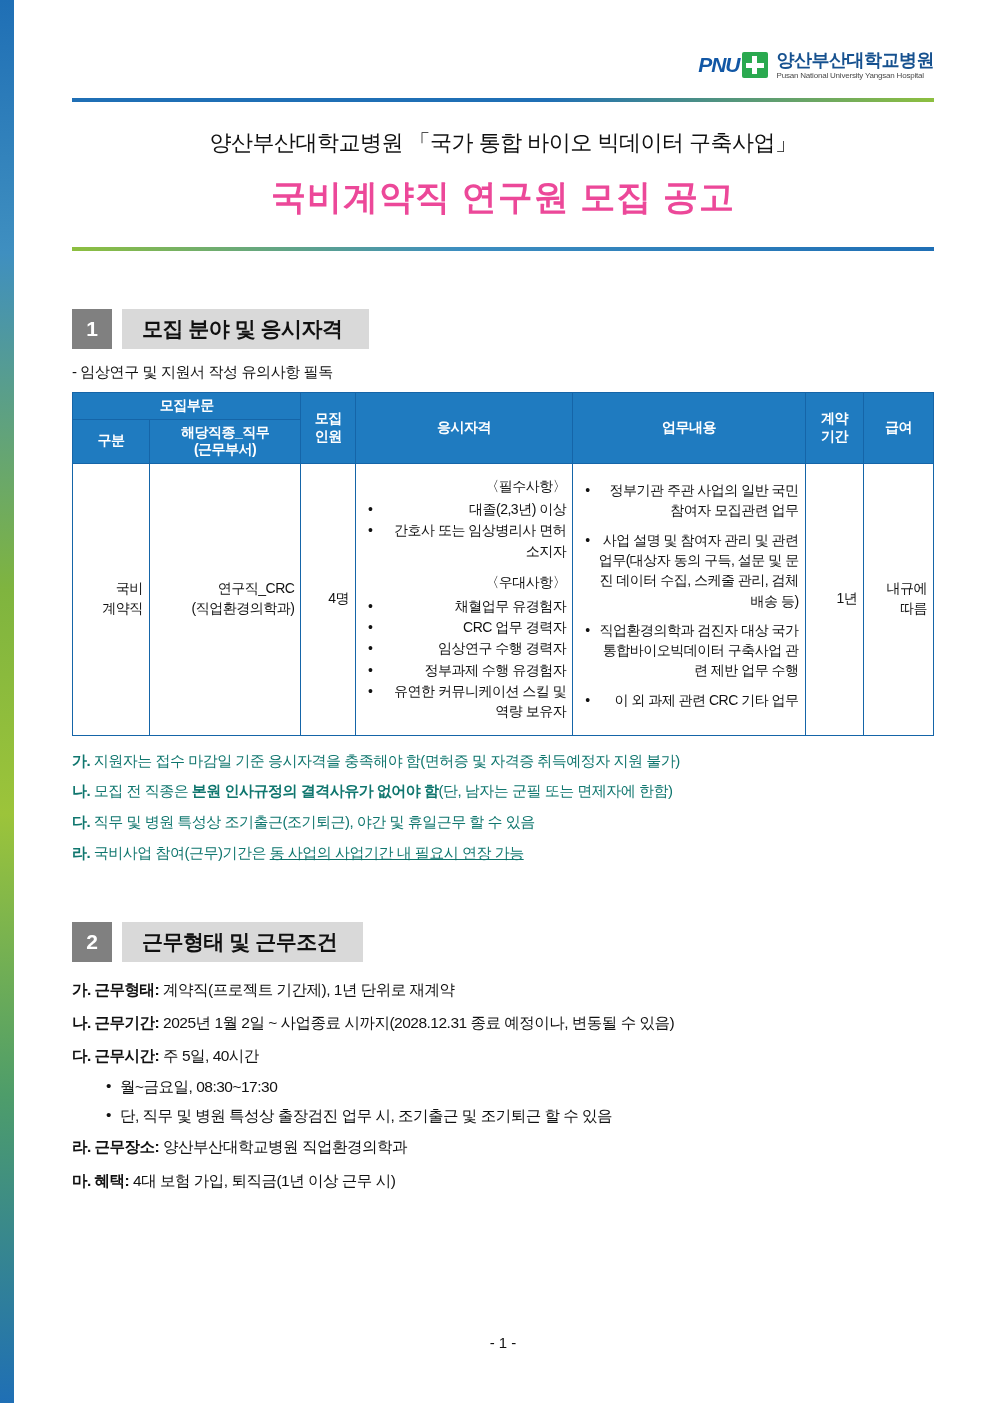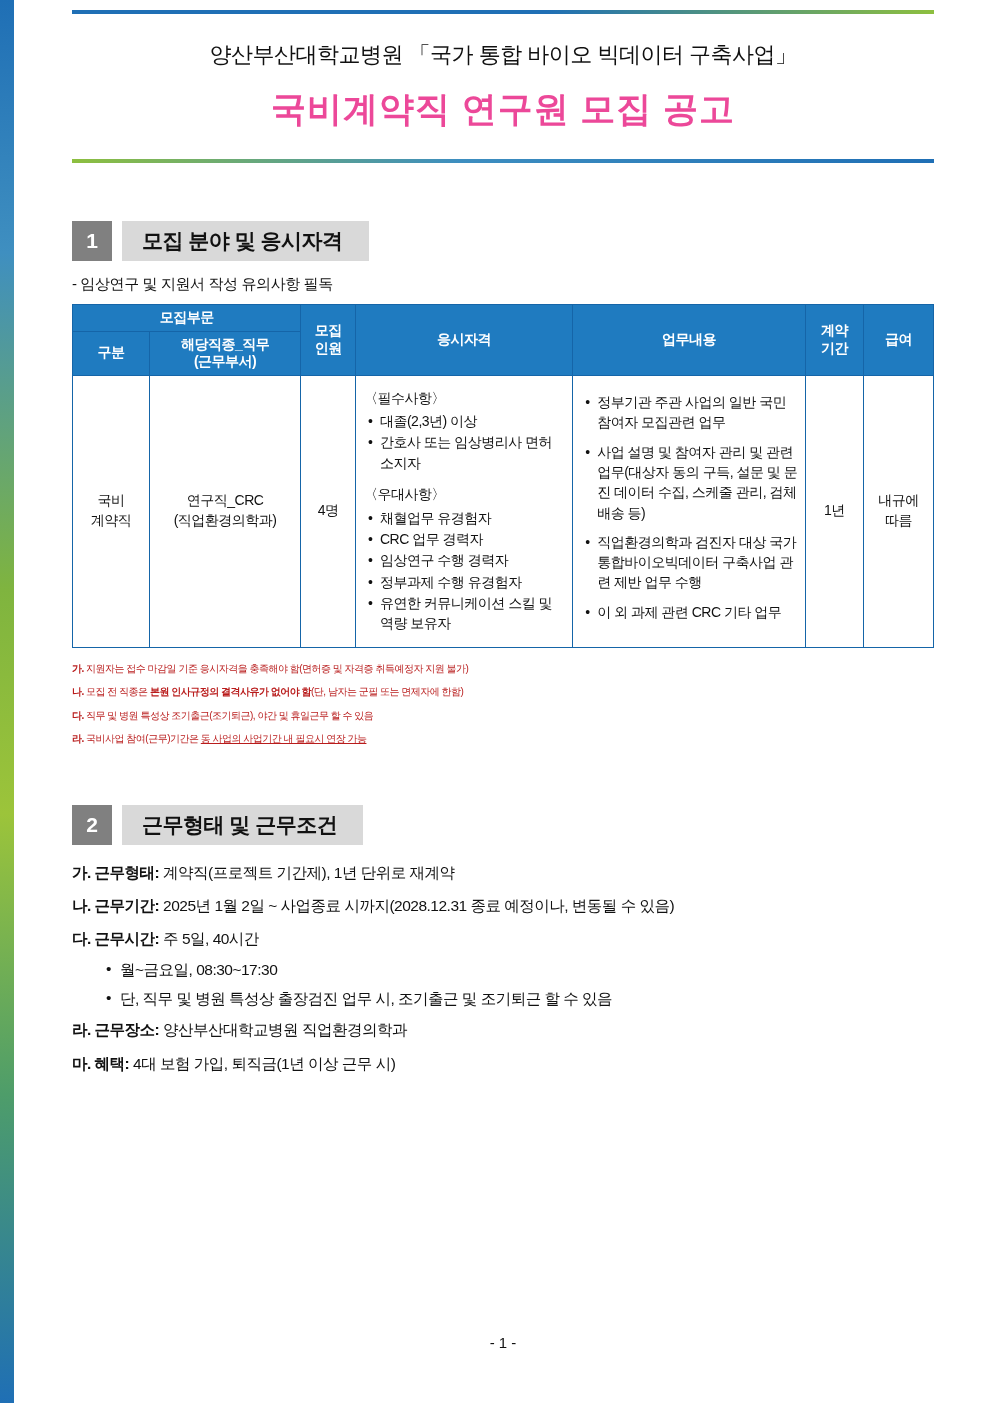--- a/index.html
+++ b/index.html
@@ -167,20 +167,21 @@
     margin-top: 10px;
     border-collapse: collapse;
     width: 100%;
     table-layout: fixed;
   }
   table.recruit th, table.recruit td {
     border: 1px solid #1565a8;
     padding: 4px 6px;
     font-size: 14px;
     letter-spacing: -0.5px;
+    text-align: right;
   }
   table.recruit th {
     background: #1f7bc0;
     color: #ffffff;
     font-weight: bold;
     text-align: center;
     line-height: 1.25;
   }
   table.recruit td {
     vertical-align: middle;
@@ -219,25 +220,25 @@
   ul.bullets.spaced li {
     margin-bottom: 9px;
   }
   .gap-blk { height: 10px; }
 
   
   .lettered {
     margin-top: 14px;
   }
   .lettered .item {
-    font-size: 10px;
+    font-size: 15px;
     letter-spacing: -0.5px;
     margin-bottom: 9px;
     line-height: 1.45;
-    color: #b91c1c;
+    color: #0f766e;
   }
   .bold { font-weight: bold; }
   .uline { text-decoration: underline; }
 
   
   .cond-list { margin-top: 16px; }
   .cond-list .item {
     font-size: 15.5px;
     letter-spacing: -0.5px;
     margin-bottom: 10px;
@@ -274,20 +275,32 @@
     color: #111;
   }
 </style>
 </head>
 <body>
 
 <div class="left-stripe"></div>
 
 <div class="page">
 
+  <div class="logo-row">
+    <div class="logo-wrap">
+      <div class="pnu-mark">
+        <span class="pnu-text">PNU</span>
+        <span class="pnu-cross"></span>
+      </div>
+      <div class="logo-names">
+        <span class="logo-ko">양산부산대학교병원</span>
+        <span class="logo-en">Pusan National University Yangsan Hospital</span>
+      </div>
+    </div>
+  </div>
 
   <div class="rule-top"></div>
 
   <div class="title-block">
     <div class="title-sub">양산부산대학교병원 「국가 통합 바이오 빅데이터 구축사업」</div>
     <div class="title-main">국비계약직 연구원 모집 공고</div>
   </div>
 
   <div class="rule-bottom"></div>
 

